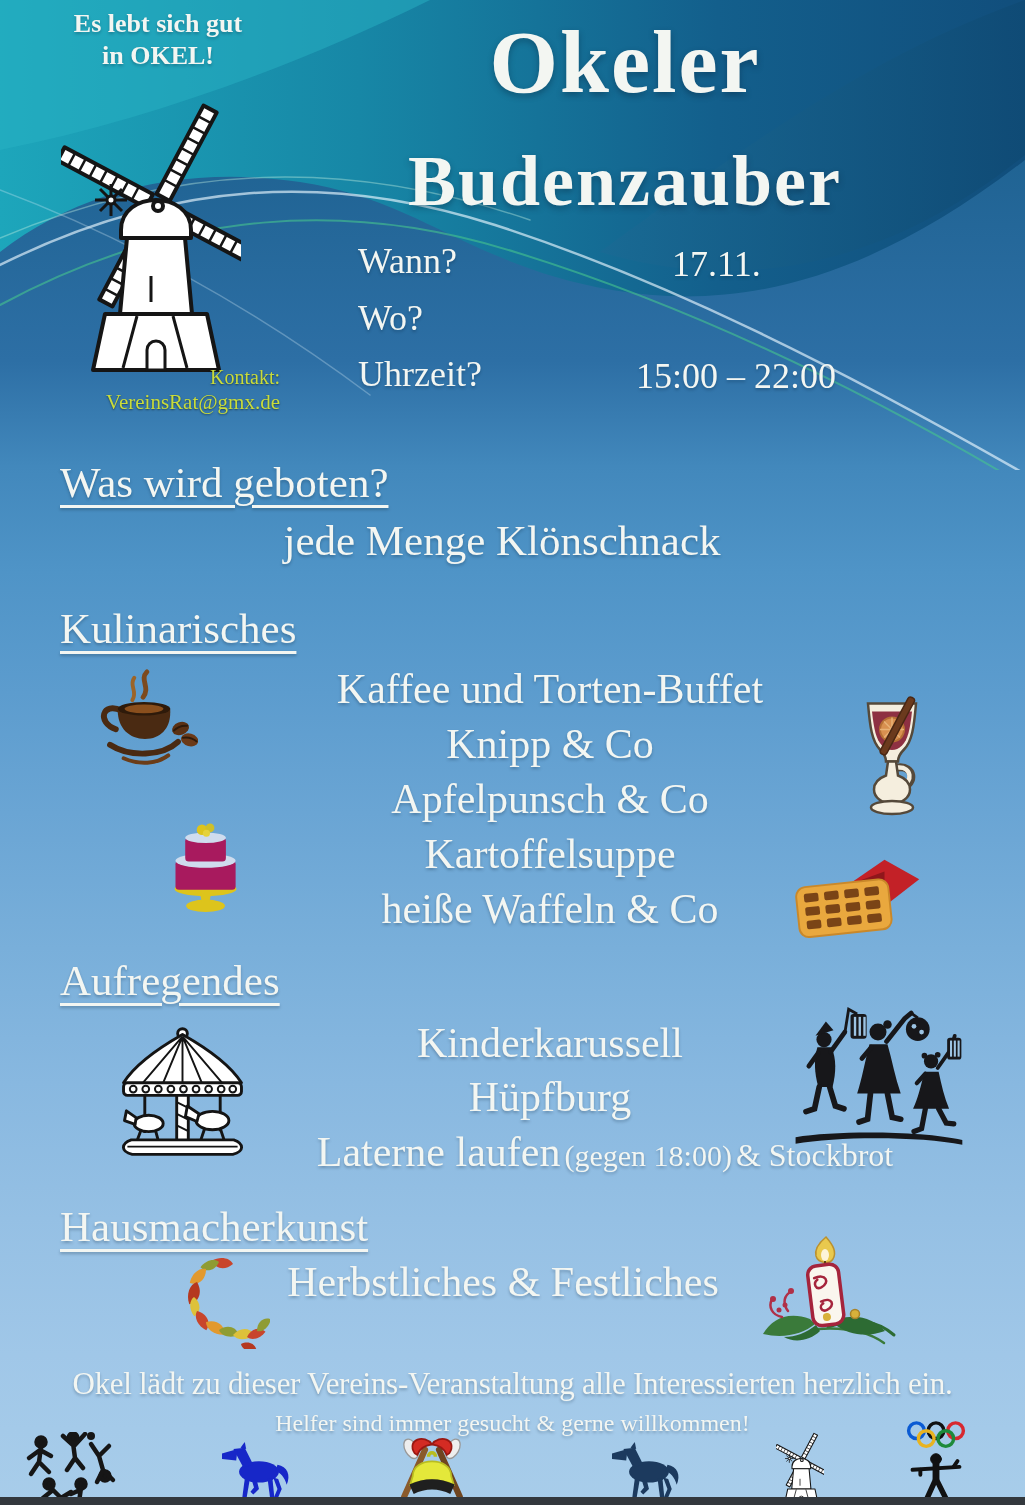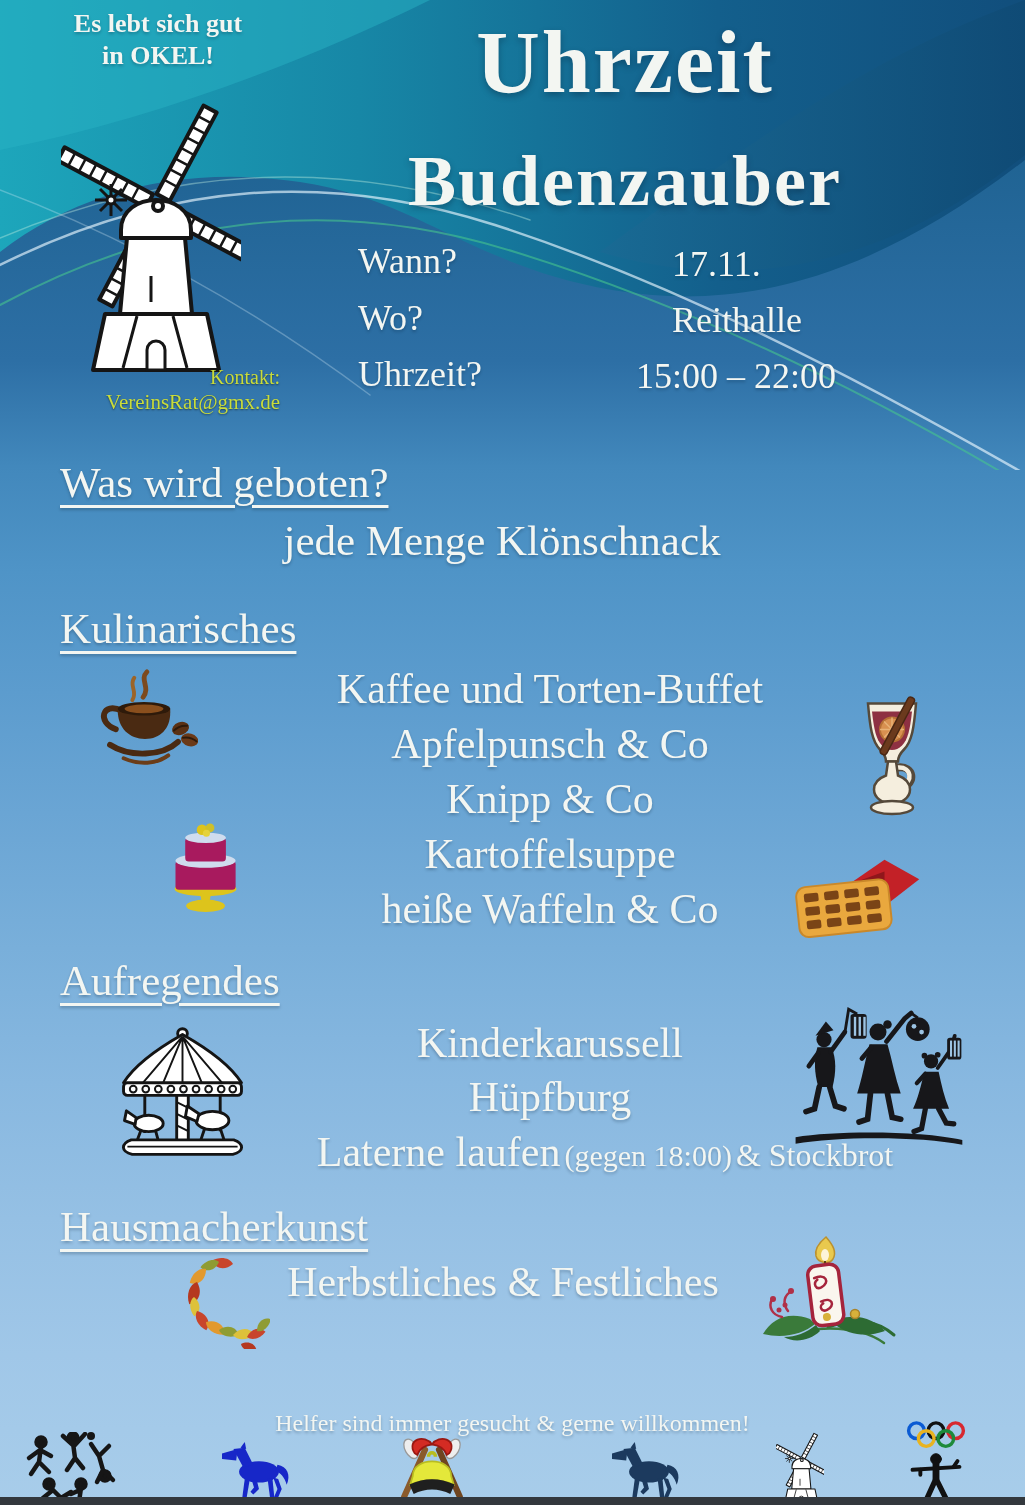--- a/index.html
+++ b/index.html
@@ -106,38 +106,37 @@
 
   <svg class="abs" style="left:56px;top:78px" width="190" height="300" viewBox="0 0 180 300">
       <use href="#sym-windmill"></use>
     </svg>
 
   <div class="abs contact center" style="left:25px;top:366px;width:255px">
     <div style="font-size:20px">Kontakt:</div>
     <div style="font-size:21px">VereinsRat@gmx.de</div>
   </div>
 
-  <div class="abs title center" style="left:235px;top:12px;width:780px;font-size:88px">Uhrzeit</div>
+  <div class="abs title center" style="left:235px;top:12px;width:780px;font-size:88px">Okeler</div>
   <div class="abs title center" style="left:235px;top:140px;width:780px;font-size:72px">Budenzauber</div>
 
   <div class="abs qa txt" style="left:358px;top:240px">Wann?</div>
   <div class="abs qa txt" style="left:672px;top:243px">17.11.</div>
   <div class="abs qa txt" style="left:358px;top:297px">Wo?</div>
-  <div class="abs qa txt" style="left:672px;top:299px">Reithalle</div>
   <div class="abs qa txt" style="left:358px;top:353px">Uhrzeit?</div>
   <div class="abs qa txt" style="left:636px;top:355px">15:00 – 22:00</div>
 
   <div class="abs heading txt" style="left:60px;top:458px">Was wird geboten?</div>
   <div class="abs txt center" style="left:112px;top:516px;width:780px;font-size:43px">jede Menge Klönschnack</div>
 
   <div class="abs heading txt" style="left:60px;top:604px">Kulinarisches</div>
   <div class="abs list center txt" style="left:160px;top:662px;width:780px;font-size:42px">
     <div>Kaffee und Torten-Buffet</div>
+    <div>Knipp &amp; Co</div>
     <div>Apfelpunsch &amp; Co</div>
-    <div>Knipp &amp; Co</div>
     <div>Kartoffelsuppe</div>
     <div>heiße Waffeln &amp; Co</div>
   </div>
 
   <svg class="abs" style="left:90px;top:668px" width="108" height="102" viewBox="0 0 110 105">
     <g fill="none" stroke-linecap="round">
       <path d="M58,4 C50,12 62,20 54,30" stroke="#7c4a1e" stroke-width="5"></path>
       <path d="M45,10 C39,18 49,24 43,33" stroke="#9c6428" stroke-width="4"></path>
     </g>
     <path d="M32,44 C12,34 6,56 26,63" fill="none" stroke="#4a2a12" stroke-width="6" stroke-linecap="round"></path>
@@ -325,20 +324,21 @@
     <path d="M67,30 v4" stroke="#5a4018" stroke-width="2"></path>
     <g transform="rotate(-7 67 62)">
       <rect x="52" y="34" width="31" height="60" rx="9" fill="#faf6ee" stroke="#a5243c" stroke-width="3.5"></rect>
       <path d="M58,46 C70,42 74,52 64,56 C58,58 56,51 61,48" fill="none" stroke="#a5243c" stroke-width="2.5" stroke-linecap="round"></path>
       <path d="M62,70 C74,66 76,76 67,79 C61,81 59,74 64,72" fill="none" stroke="#a5243c" stroke-width="2.5" stroke-linecap="round"></path>
       <circle cx="66" cy="86" r="4" fill="#d8b13a"></circle>
     </g>
     <circle cx="97" cy="83" r="4.5" fill="#d8b13a" stroke="#a8832a" stroke-width="1.5"></circle>
   </svg>
 
+  <div class="abs center txt" style="left:0;top:1366px;width:1025px;font-size:31px;letter-spacing:-0.3px">Okel lädt zu dieser Vereins-Veranstaltung alle Interessierten herzlich ein.</div>
   <div class="abs center txt" style="left:0;top:1410px;width:1025px;font-size:24px">Helfer sind immer gesucht &amp; gerne willkommen!</div>
 
   <svg class="abs" style="left:25px;top:1432px" width="95" height="78" viewBox="0 0 95 78">
     <g stroke="#161616" stroke-width="4.5" stroke-linecap="round" fill="#161616">
       <circle cx="16" cy="10" r="4.5"></circle>
       <path d="M16,15 L14,30 M15,18 L4,26 M15,18 L26,24 M14,30 L6,42 M14,30 L24,40" fill="none"></path>
       <circle cx="48" cy="6" r="4.5"></circle>
       <path d="M48,11 L50,26 M49,14 L38,4 M49,14 L60,2 M50,26 L42,38 M50,26 L58,36" fill="none"></path>
       <circle cx="66" cy="4" r="4" stroke="none"></circle>
       <circle cx="80" cy="44" r="4.5"></circle>

